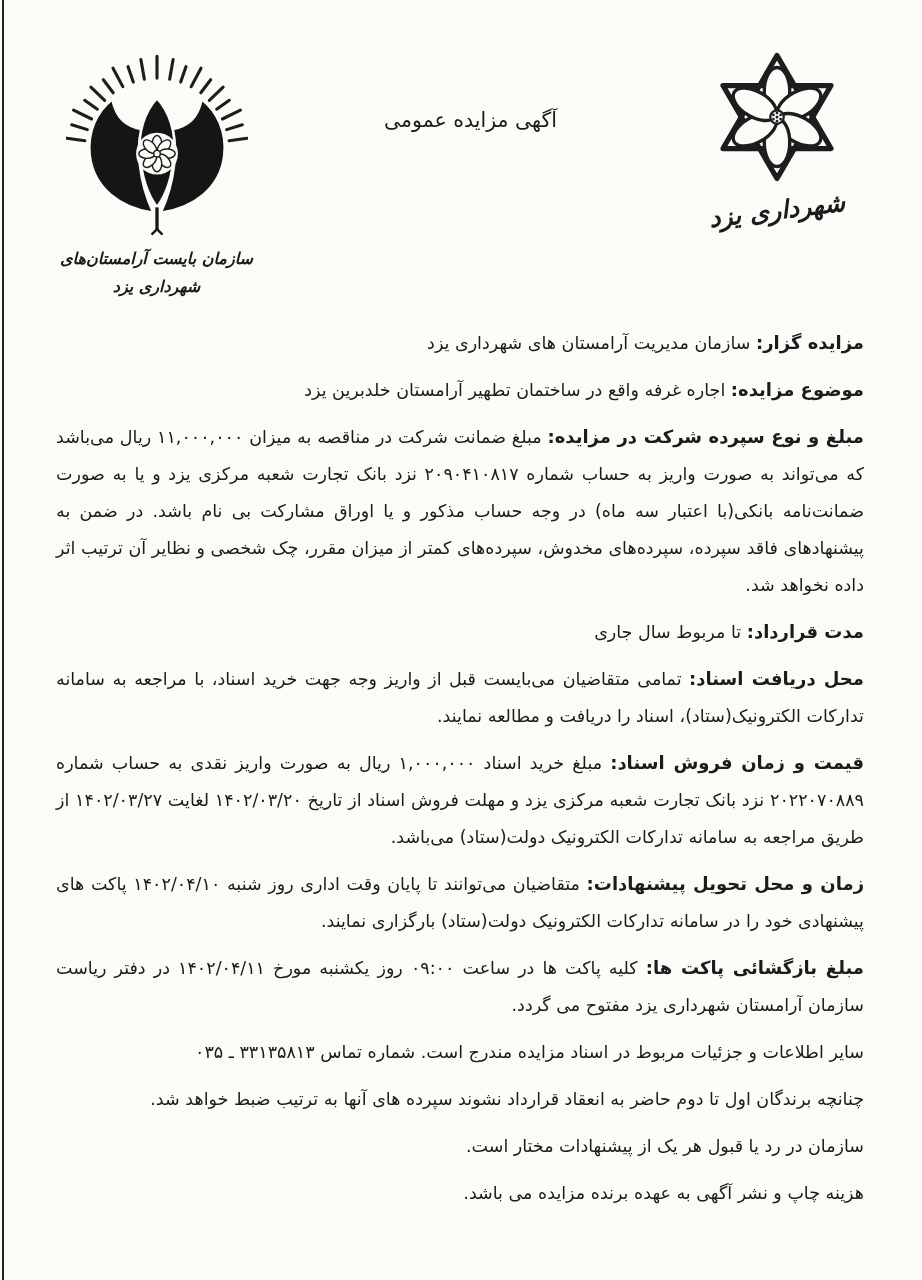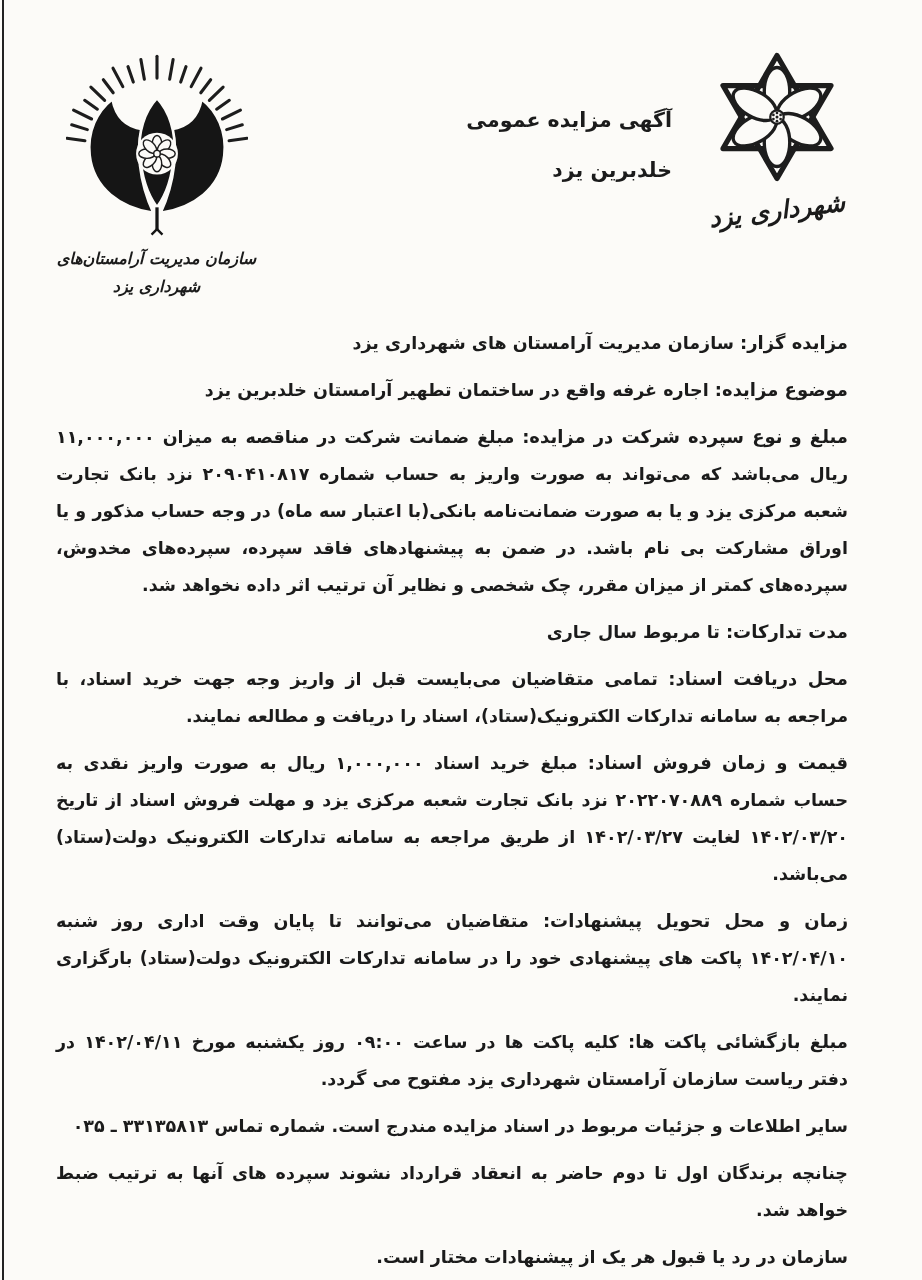--- a/index.html
+++ b/index.html
@@ -21,23 +21,23 @@
   .header{
     display:flex;
     align-items:flex-start;
     padding:40px 40px 0 44px;
     box-sizing:border-box;
   }
   .logo-block-left{width:225px;text-align:center;flex:none;}
   .logo-block-right{width:210px;text-align:center;flex:none;padding-top:2px;}
   .title-block{
     flex:1;
-    text-align:right;
+    text-align:center;
     direction:rtl;
-    font-weight:bold;
+    font-weight:normal;
     font-size:20.5px;
     padding-top:56px;
   }
   .title-line{line-height:48px;}
   .title-line.third{margin-top:2px;}
   .cal-caption{
     direction:rtl;
     font-style:italic;
     font-weight:bold;
     font-size:16px;
@@ -51,26 +51,25 @@
     font-size:25px;
     transform:rotate(-7deg);
     margin-top:0px;
   }
   
   .doc-body{
     padding:24px 58px 0 56px;
     box-sizing:border-box;
   }
   p.sec{
-    margin:0 16px 9px 0;
+    margin:0 0 9px 0;
     direction:rtl;
     text-align:justify;
     font-size:17.5px;
     line-height:37px;
-    font-weight:bold;
   }
   p.sec strong{font-size:18px;}
   svg .ink{stroke:#1d1d1d;}
 </style>
 </head>
 <body>
 
 <div class="page">
   <div class="edge-line"></div>
 
@@ -115,27 +114,26 @@
           <ellipse cx="100" cy="110" rx="5.2" ry="9" transform="rotate(180 100 121)"></ellipse>
           <ellipse cx="100" cy="110" rx="5.2" ry="9" transform="rotate(225 100 121)"></ellipse>
           <ellipse cx="100" cy="110" rx="5.2" ry="9" transform="rotate(270 100 121)"></ellipse>
           <ellipse cx="100" cy="110" rx="5.2" ry="9" transform="rotate(315 100 121)"></ellipse>
           <circle cx="100" cy="121" r="3.6"></circle>
         </g>
 
         <path d="M100,180 L100,204" stroke="#151515" stroke-width="3.6"></path>
         <path d="M100,204 L94,210 M100,204 L106,210" stroke="#151515" stroke-width="2.6"></path>
       </svg>
-      <div class="cal-caption">سازمان مدیریت آرامستان‌های</div>
+      <div class="cal-caption">سازمان بایست آرامستان‌های</div>
       <div class="cal-caption">شهرداری یزد</div>
     </div>
 
     <div class="title-block">
       <div class="title-line">آگهی مزایده عمومی</div>
-      <div class="title-line third">خلدبرین یزد</div>
     </div>
 
     <div class="logo-block-right">
       <svg width="150" height="150" viewBox="0 0 200 200">
 
         <path d="M100,18 L172,142 L28,142 Z" fill="none" stroke="#1d1d1d" stroke-width="7" stroke-linejoin="round"></path>
         <path d="M100,182 L28,58 L172,58 Z" fill="none" stroke="#1d1d1d" stroke-width="7" stroke-linejoin="round"></path>
 
         <g fill="#fcfbf8" stroke="#1d1d1d" stroke-width="4.5">
           <ellipse cx="100" cy="66" rx="17" ry="32" transform="rotate(0 100 100)"></ellipse>
@@ -158,21 +156,21 @@
         </g>
       </svg>
       <div class="cal-caption-right">شهرداری یزد</div>
     </div>
   </div>
 
   <div class="doc-body">
     <p class="sec"><strong>مزایده گزار:</strong> <span>سازمان مدیریت آرامستان های شهرداری یزد</span></p>
     <p class="sec"><strong>موضوع مزایده:</strong> <span>اجاره غرفه واقع در ساختمان تطهیر آرامستان خلدبرین یزد</span></p>
     <p class="sec"><strong>مبلغ و نوع سپرده شرکت در مزایده:</strong> <span>مبلغ ضمانت شرکت در مناقصه به میزان ۱۱,۰۰۰,۰۰۰ ریال می‌باشد که می‌تواند به صورت واریز به حساب شماره ۲۰۹۰۴۱۰۸۱۷ نزد بانک تجارت شعبه مرکزی یزد و یا به صورت ضمانت‌نامه بانکی(با اعتبار سه ماه) در وجه حساب مذکور و یا اوراق مشارکت بی نام باشد. در ضمن به پیشنهادهای فاقد سپرده، سپرده‌های مخدوش، سپرده‌های کمتر از میزان مقرر، چک شخصی و نظایر آن ترتیب اثر داده نخواهد شد.</span></p>
-    <p class="sec"><strong>مدت تدارکات:</strong> <span>تا مربوط سال جاری</span></p>
+    <p class="sec"><strong>مدت قرارداد:</strong> <span>تا مربوط سال جاری</span></p>
     <p class="sec"><strong>محل دریافت اسناد:</strong> <span>تمامی متقاضیان می‌بایست قبل از واریز وجه جهت خرید اسناد، با مراجعه به سامانه تدارکات الکترونیک(ستاد)، اسناد را دریافت و مطالعه نمایند.</span></p>
     <p class="sec"><strong>قیمت و زمان فروش اسناد:</strong> <span>مبلغ خرید اسناد ۱,۰۰۰,۰۰۰ ریال به صورت واریز نقدی به حساب شماره ۲۰۲۲۰۷۰۸۸۹ نزد بانک تجارت شعبه مرکزی یزد و مهلت فروش اسناد از تاریخ ۱۴۰۲/۰۳/۲۰ لغایت ۱۴۰۲/۰۳/۲۷ از طریق مراجعه به سامانه تدارکات الکترونیک دولت(ستاد) می‌باشد.</span></p>
     <p class="sec"><strong>زمان و محل تحویل پیشنهادات:</strong> <span>متقاضیان می‌توانند تا پایان وقت اداری روز شنبه ۱۴۰۲/۰۴/۱۰ پاکت های پیشنهادی خود را در سامانه تدارکات الکترونیک دولت(ستاد) بارگزاری نمایند.</span></p>
     <p class="sec"><strong>مبلغ بازگشائی پاکت ها:</strong> <span>کلیه پاکت ها در ساعت ۰۹:۰۰ روز یکشنبه مورخ ۱۴۰۲/۰۴/۱۱ در دفتر ریاست سازمان آرامستان شهرداری یزد مفتوح می گردد.</span></p>
     <p class="sec"><strong></strong> <span>سایر اطلاعات و جزئیات مربوط در اسناد مزایده مندرج است. شماره تماس ۳۳۱۳۵۸۱۳ ـ ۰۳۵</span></p>
     <p class="sec"><strong></strong> <span>چنانچه برندگان اول تا دوم حاضر به انعقاد قرارداد نشوند سپرده های آنها به ترتیب ضبط خواهد شد.</span></p>
     <p class="sec"><strong></strong> <span>سازمان در رد یا قبول هر یک از پیشنهادات مختار است.</span></p>
     <p class="sec"><strong></strong> <span>هزینه چاپ و نشر آگهی به عهده برنده مزایده می باشد.</span></p>
 
   </div>

